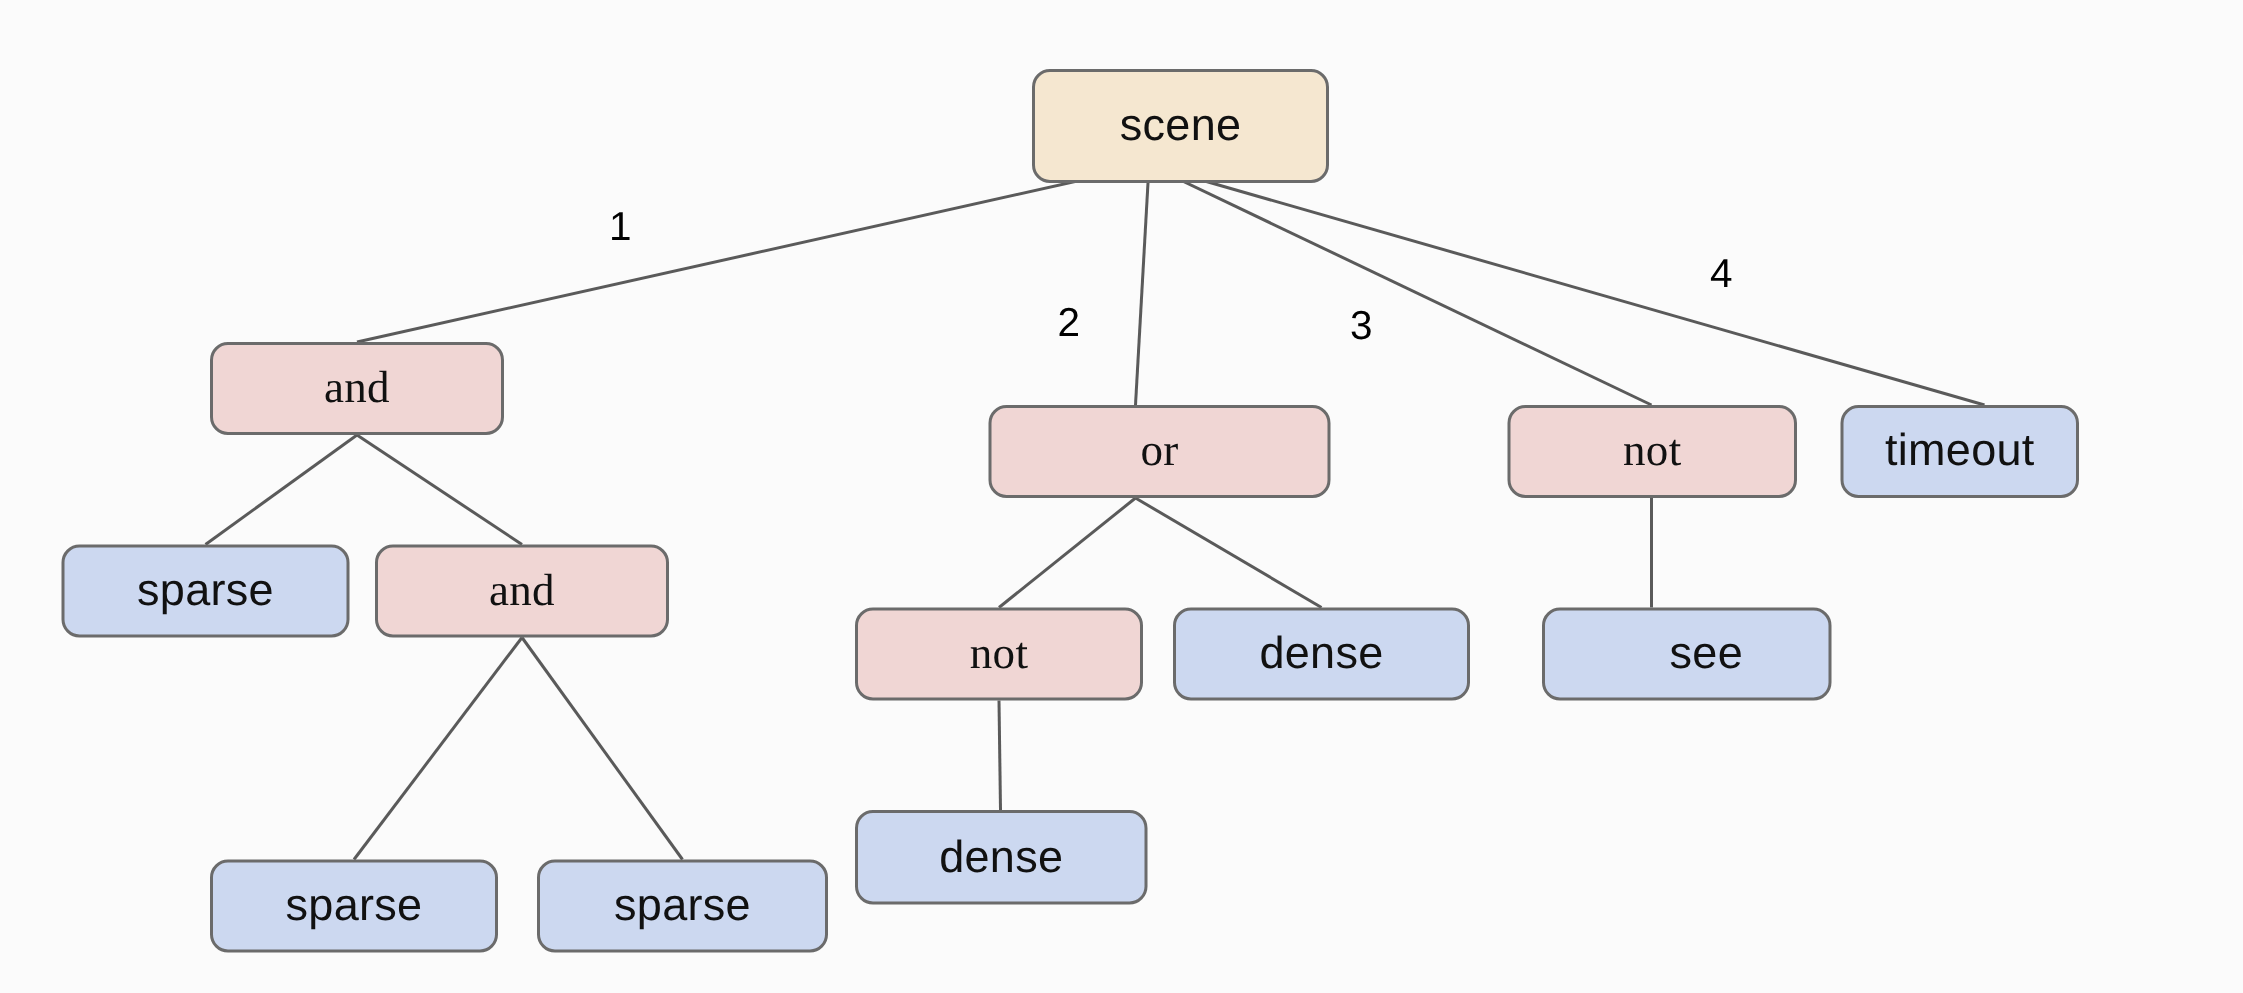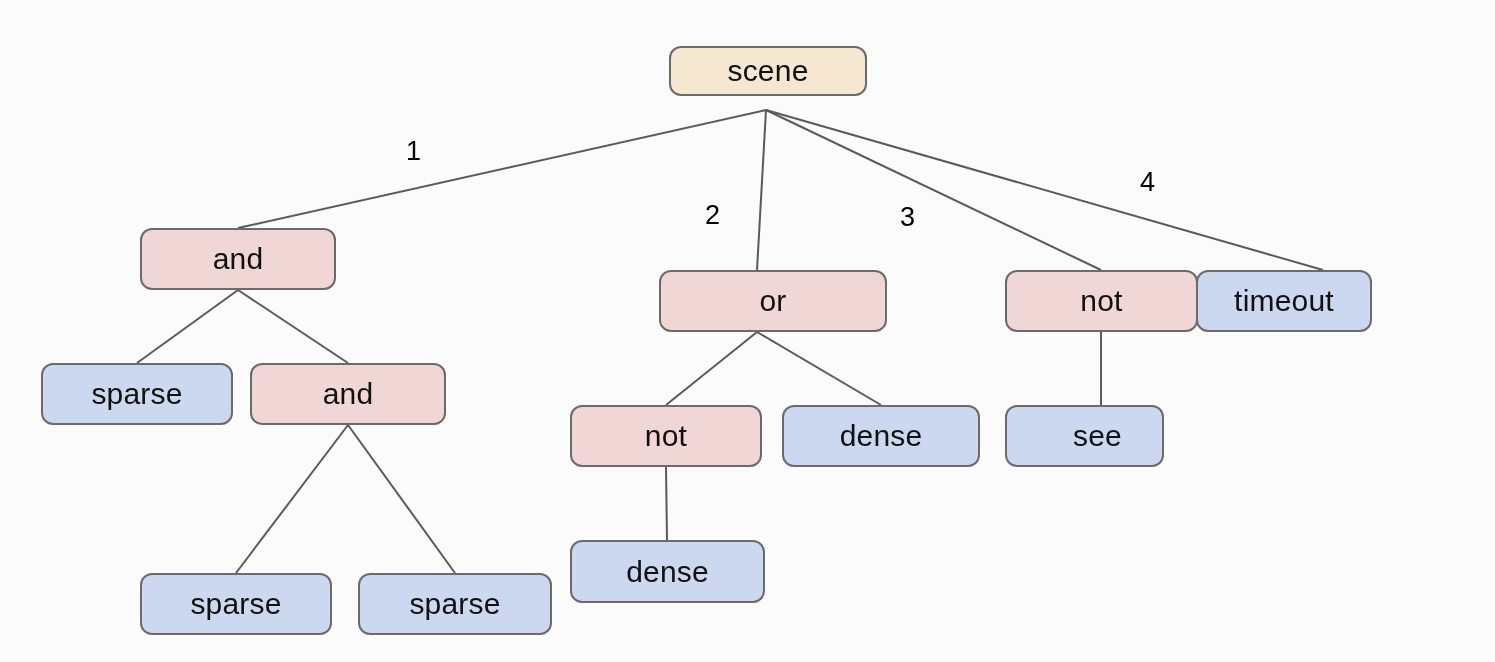--- a/index.html
+++ b/index.html
@@ -33,21 +33,21 @@
     justify-content: center;
     border: 2px solid #6b6b6b;
     border-radius: 12px;
     font-size: 30px;
     color: #111111;
     line-height: 1;
     letter-spacing: 0.2px;
     white-space: nowrap;
   }
   .node.root   { background: #f5e7d0; }
-  .node.op     { background: #f0d6d4; }
+  .node.op     { background: #f0d6d4; font-family: Liberation Serif, serif; }
   .node.leaf   { background: #ccd8f0; }
   .edge-label {
     position: absolute;
     font-size: 27px;
     color: #000000;
     line-height: 1;
     white-space: nowrap;
   }
 </style>
 </head>
@@ -62,21 +62,21 @@
       <line x1="238" y1="290" x2="137" y2="363" stroke="#5a5a5a" stroke-width="2"></line>
       <line x1="238" y1="290" x2="348" y2="363" stroke="#5a5a5a" stroke-width="2"></line>
       <line x1="348" y1="425" x2="236" y2="573" stroke="#5a5a5a" stroke-width="2"></line>
       <line x1="348" y1="425" x2="455" y2="573" stroke="#5a5a5a" stroke-width="2"></line>
       <line x1="757" y1="332" x2="666" y2="405" stroke="#5a5a5a" stroke-width="2"></line>
       <line x1="757" y1="332" x2="881" y2="405" stroke="#5a5a5a" stroke-width="2"></line>
       <line x1="666" y1="467" x2="667" y2="540" stroke="#5a5a5a" stroke-width="2"></line>
       <line x1="1101" y1="332" x2="1101" y2="405" stroke="#5a5a5a" stroke-width="2"></line>
     </svg>
   <div id="node-layer">
-      <div class="node root" style="left: 669px; top: 46px; width: 198px; height: 50px;">
+      <div class="node root" style="left: 688px; top: 46px; width: 198px; height: 76px;">
         <span>scene</span>
       </div>
       <div class="node op" style="left: 140px; top: 228px; width: 196px; height: 62px;">
         <span>and</span>
       </div>
       <div class="node leaf" style="left: 41px; top: 363px; width: 192px; height: 62px;">
         <span>sparse</span>
       </div>
       <div class="node op" style="left: 250px; top: 363px; width: 196px; height: 62px;">
         <span>and</span>
@@ -95,24 +95,24 @@
       </div>
       <div class="node leaf" style="left: 782px; top: 405px; width: 198px; height: 62px;">
         <span>dense</span>
       </div>
       <div class="node leaf" style="left: 570px; top: 540px; width: 195px; height: 63px;">
         <span>dense</span>
       </div>
       <div class="node op" style="left: 1005px; top: 270px; width: 193px; height: 62px;">
         <span>not</span>
       </div>
-      <div class="node leaf" style="left: 1005px; top: 405px; width: 159px; height: 62px; padding-left: 26px;">
+      <div class="node leaf" style="left: 1028px; top: 405px; width: 193px; height: 62px; padding-left: 26px;">
         <span>see</span>
       </div>
-      <div class="node leaf" style="left: 1196px; top: 270px; width: 176px; height: 62px;">
+      <div class="node leaf" style="left: 1227px; top: 270px; width: 159px; height: 62px;">
         <span>timeout</span>
       </div>
     </div>
   <div id="label-layer">
       <div class="edge-label" style="left: 406px; top: 138px;">1</div>
       <div class="edge-label" style="left: 705px; top: 202px;">2</div>
       <div class="edge-label" style="left: 900px; top: 204px;">3</div>
       <div class="edge-label" style="left: 1140px; top: 169px;">4</div>
     </div>
 </div>

